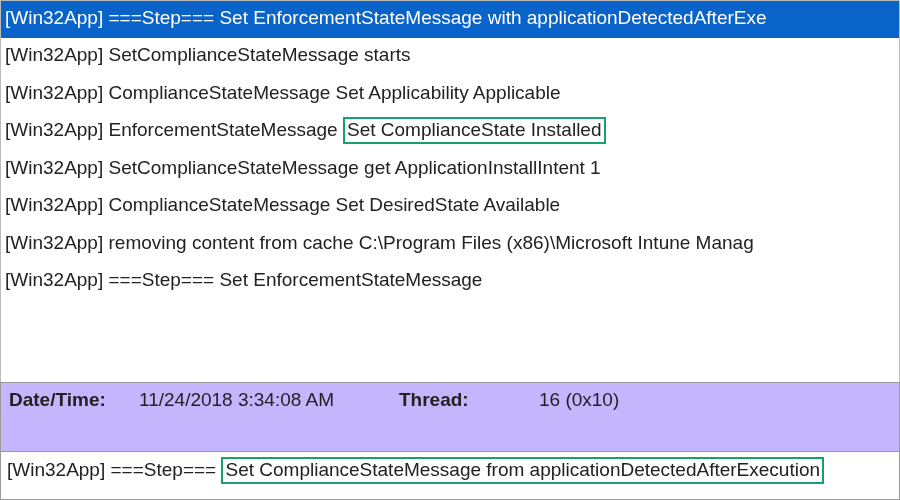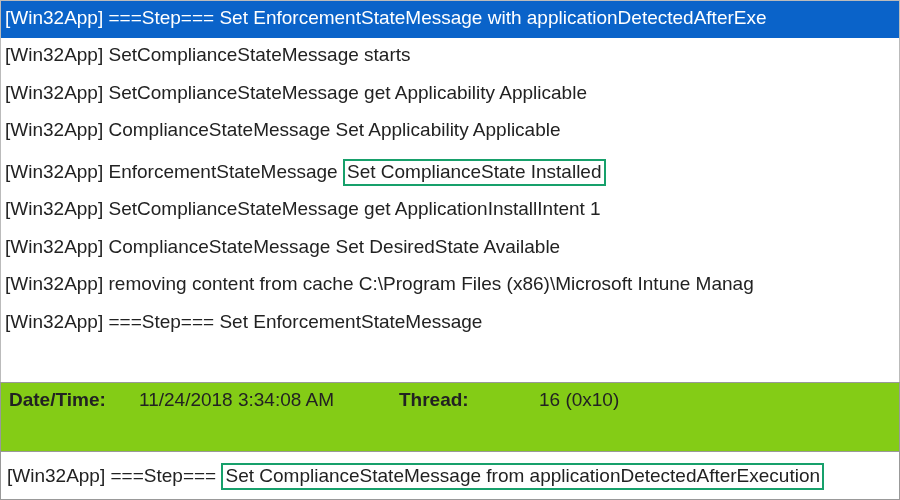--- a/index.html
+++ b/index.html
@@ -32,25 +32,24 @@
     position: relative;
     top: 2px;
     height: 18px;
     overflow: hidden;
   }
   .hi1 {
     border: 2px solid #17a06b;
     display: inline-block;
     padding: 0 2px;
     line-height: 1.2;
-    margin-top: 6px;
   }
   .details {
     border: 1px solid #999;
-    background: #84cc16;
+    background: #c4b5fd;
     padding: 6px 8px 4px 8px;
     display: grid;
     grid-template-columns: 130px 260px 140px auto;
     row-gap: 4px;
     font-size: 19px;
     height: 70px;
   }
   .details .label { font-weight: 700; }
   .footer {
     border: 1px solid #999;
@@ -61,21 +60,20 @@
     overflow: hidden;
     height: 48px;
   }
 </style>
 </head>
 <body>
 
 <div class="log-list" id="log-list">
     <div class="log-row selected"><span>[Win32App] </span><span>===Step=== Set EnforcementStateMessage with applicationDetectedAfterExe</span></div>
     <div class="log-row"><span>[Win32App] </span><span>SetComplianceStateMessage starts</span></div>
-    <div class="log-row"><span>[Win32App] </span><span>SetComplianceStateMessage get Applicability Applicable</span></div>
     <div class="log-row"><span>[Win32App] </span><span>ComplianceStateMessage Set Applicability Applicable</span></div>
     <div class="log-row"><span>[Win32App] </span><span>EnforcementStateMessage </span><span class="hi1">Set ComplianceState Installed</span></div>
     <div class="log-row"><span>[Win32App] </span><span>SetComplianceStateMessage get ApplicationInstallIntent 1</span></div>
     <div class="log-row"><span>[Win32App] </span><span>ComplianceStateMessage Set DesiredState Available</span></div>
     <div class="log-row"><span>[Win32App] </span><span>removing content from cache C:\Program Files (x86)\Microsoft Intune Manag</span></div>
     <div class="log-row"><span>[Win32App] </span><span>===Step=== Set EnforcementStateMessage</span></div>
     <div class="log-row partial"></div>
   </div>
 
 <div class="details">

